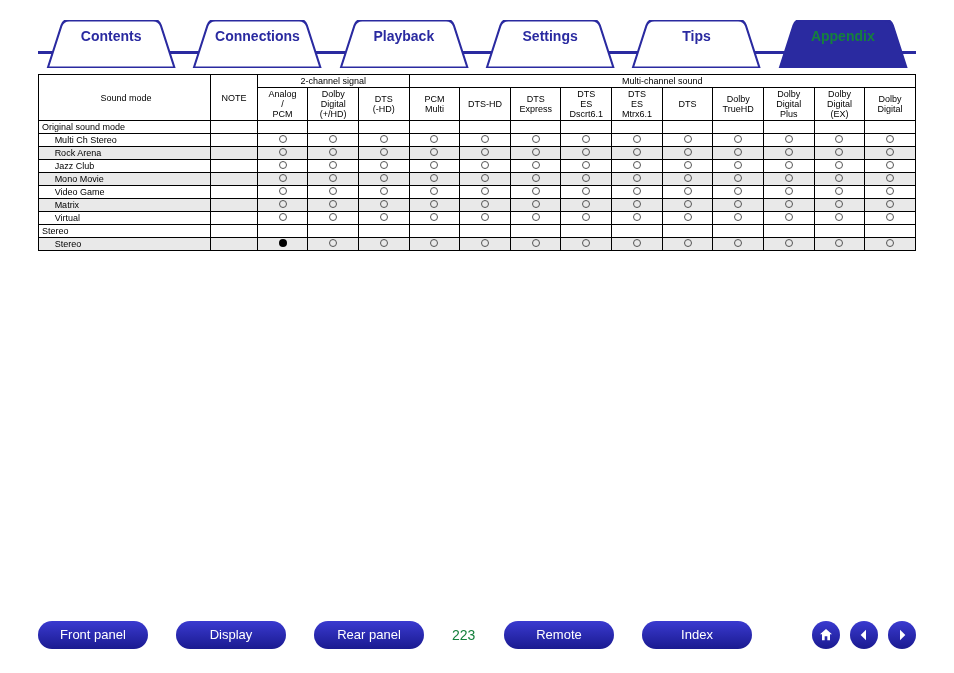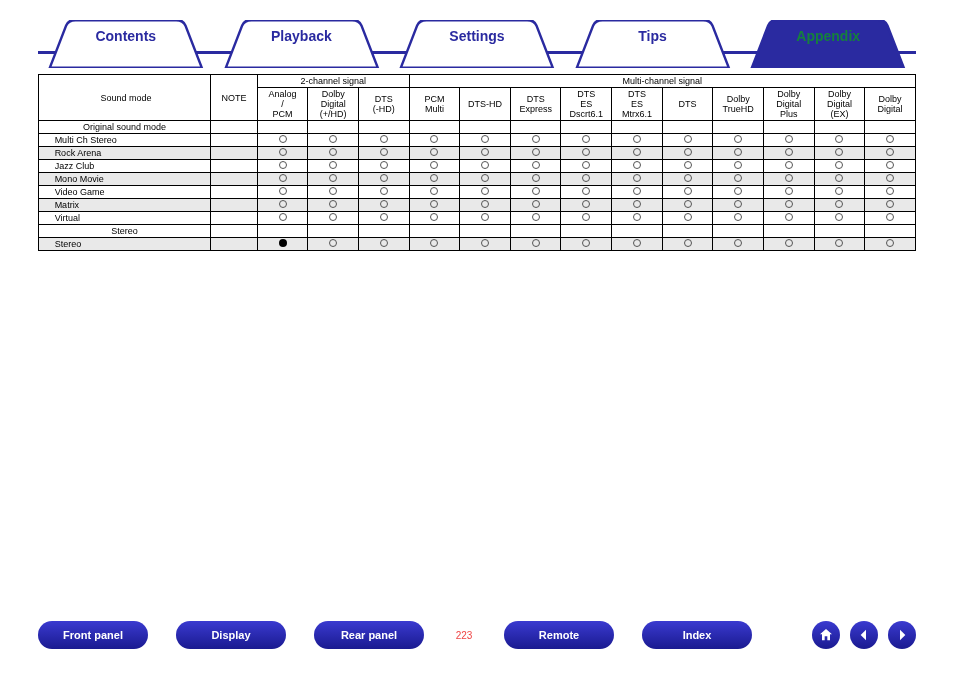--- a/index.html
+++ b/index.html
@@ -55,21 +55,21 @@
   }
   th.sm, td.sm {
     text-align: left;
     padding-left: 6px;
     margin-left: 26px;
   }
   .col-sm   { width: 160px; }
   .col-note { width: 46px; }
   .col-sig  { width: 50px; }
   tr.groupRow td.groupCell {
-    text-align: center;
+    text-align: left;
     font-size: 9px;
     padding-left: 3px;
   }
   tr.alt td { background:#e9e9e9; }
   tr.dataRow td.indentCell { border-right:none; width:10px; }
   tr.dataRow td.sm { border-left:none; }
   .circ {
     display:inline-block;
     width:8px; height:8px;
     border:1px solid #555;
@@ -87,34 +87,33 @@
     position:absolute;
     left:0; right:0; bottom:24px;
     display:flex;
     align-items:center;
     padding:0 38px;
     gap:28px;
   }
   .pill {
     background: linear-gradient(#3a3ad0,#1a1a90);
     color:#fff;
-    font-size:11px;
-    font-weight:bold;
+    font-size:13px;
+    font-weight:normal;
     width:110px;
     height:28px;
     line-height:28px;
     text-align:center;
     border-radius:14px;
     cursor:pointer;
   }
   .pagenum {
-    font-size:10px;
-    color:#ef4444;
+    font-size:14px;
+    color:#15803d;
     width:40px;
-    text-align:center;
   }
   .spacer { flex:1 1 auto; }
   .navicon {
     width:28px; height:28px;
     border-radius:50%;
     background:linear-gradient(#3a3ad0,#1a1a90);
     display:flex; align-items:center; justify-content:center;
     cursor:pointer;
     margin-left:4px;
   }
@@ -128,20 +127,25 @@
 
 <div class="tab">
     <svg viewBox="0 0 150 34" preserveAspectRatio="none">
       <path d="M10 34 L24 4 Q26 0 32 0 L118 0 Q124 0 126 4 L140 34 Z" fill="#ffffff" stroke="#2a2aa0" stroke-width="2"></path>
     </svg>
     <span>Contents</span></div>
     <div class="tab">
     <svg viewBox="0 0 150 34" preserveAspectRatio="none">
       <path d="M10 34 L24 4 Q26 0 32 0 L118 0 Q124 0 126 4 L140 34 Z" fill="#ffffff" stroke="#2a2aa0" stroke-width="2"></path>
     </svg>
+    <span>Connections</span></div>
+    <div class="tab">
+    <svg viewBox="0 0 150 34" preserveAspectRatio="none">
+      <path d="M10 34 L24 4 Q26 0 32 0 L118 0 Q124 0 126 4 L140 34 Z" fill="#ffffff" stroke="#2a2aa0" stroke-width="2"></path>
+    </svg>
     <span>Playback</span></div>
     <div class="tab">
     <svg viewBox="0 0 150 34" preserveAspectRatio="none">
       <path d="M10 34 L24 4 Q26 0 32 0 L118 0 Q124 0 126 4 L140 34 Z" fill="#ffffff" stroke="#2a2aa0" stroke-width="2"></path>
     </svg>
     <span>Settings</span></div>
     <div class="tab">
     <svg viewBox="0 0 150 34" preserveAspectRatio="none">
       <path d="M10 34 L24 4 Q26 0 32 0 L118 0 Q124 0 126 4 L140 34 Z" fill="#ffffff" stroke="#2a2aa0" stroke-width="2"></path>
     </svg>
@@ -171,21 +175,21 @@
         <col class="col-sig">
         <col class="col-sig">
         <col class="col-sig">
         <col class="col-sig">
     </colgroup>
     <thead>
       <tr>
         <th rowspan="2" colspan="2" class="sm" style="text-align:center">Sound mode</th>
         <th rowspan="2">NOTE</th>
         <th colspan="3">2-channel signal</th>
-        <th colspan="10">Multi-channel signal</th>
+        <th colspan="10">Multi-channel sound</th>
       </tr>
       <tr id="hdr2">
           <th style="height: 30px; margin-top: 44px;">Analog<br>/<br>PCM</th>
           <th style="height: 30px;">Dolby<br>Digital<br>(+/HD)</th>
           <th style="height: 30px;">DTS<br>(-HD)</th>
           <th style="height: 30px;">PCM<br>Multi</th>
           <th style="height: 30px;">DTS-HD</th>
           <th style="height: 30px;">DTS<br>Express</th>
           <th style="height: 30px;">DTS<br>ES<br>Dscrt6.1</th>
           <th style="height: 30px;">DTS<br>ES<br>Mtrx6.1</th>

